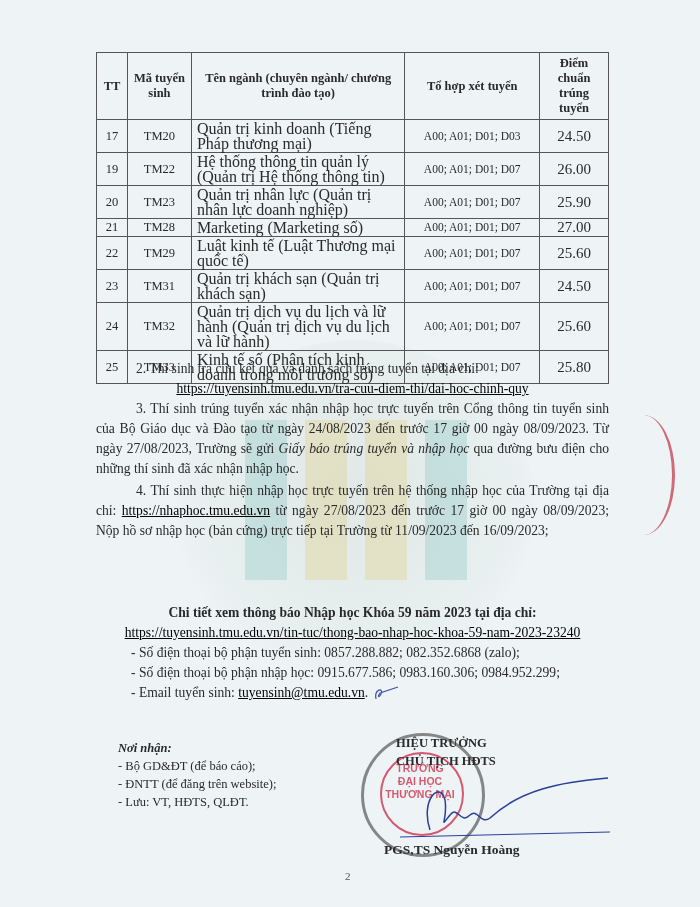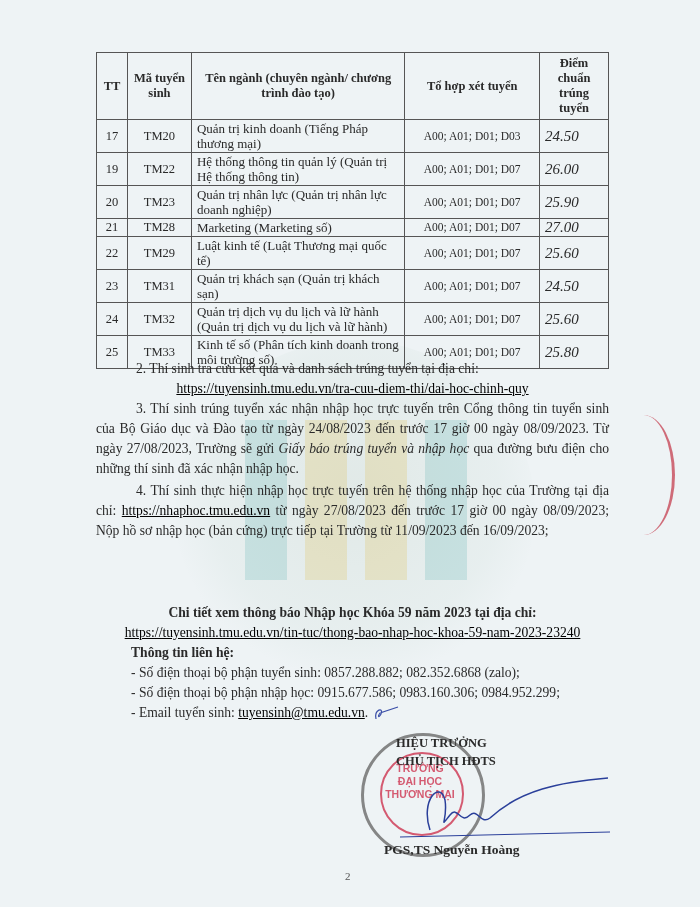--- a/index.html
+++ b/index.html
@@ -29,22 +29,22 @@
     font-size: 12.5px; line-height: 15px;
   }
   table.scores th, table.scores td {
     border: 1px solid #555; padding: 1px 5px; vertical-align: middle;
   }
   table.scores th { font-weight: bold; text-align: center; font-size: 12.5px; padding: 3px 4px; }
   col.c-tt { width: 31px; } col.c-ma { width: 64px; } col.c-ten { width: 214px; }
   col.c-tohop { width: 135px; } col.c-diem { width: 69px; }
   td.tt, td.ma { text-align: center; }
   td.tohop { vertical-align: top; text-align: center; font-size: 11.5px; }
-  td.diem { font-size: 15px; font-style: italic; }
-  td.ten { font-size: 13px; }
+  td.diem { text-align: center; font-size: 15px; }
+  td.ten { font-size: 16px; }
   tr.two td { height: 30px; } tr.one td { height: 14px; }
 
   .body-text { position: absolute; left: 96px; width: 513px; font-size: 13.6px; line-height: 20px; text-align: justify; }
   .ind { text-indent: 40px; }
   .center { text-align: center; }
   a.link { color: #000000; text-decoration: underline; }
   .it { font-style: italic; }
   .bold { font-weight: bold; }
 
   .recipients { position: absolute; left: 118px; top: 739px; font-size: 12.5px; line-height: 18px; }
@@ -157,30 +157,35 @@
     <span>4. Thí sinh thực hiện nhập học trực tuyến trên hệ thống nhập học của Trường tại địa chỉ: </span><a class="link">https://nhaphoc.tmu.edu.vn</a><span> từ ngày 27/08/2023 đến trước 17 giờ 00 ngày 08/09/2023; Nộp hồ sơ nhập học (bản cứng) trực tiếp tại Trường từ 11/09/2023 đến 16/09/2023;</span>
   </div>
 
 
   <div class="body-text" style="top:603px;">
     <div class="center bold">Chi tiết xem thông báo Nhập học Khóa 59 năm 2023 tại địa chỉ:</div>
     <div class="center"><a class="link">https://tuyensinh.tmu.edu.vn/tin-tuc/thong-bao-nhap-hoc-khoa-59-nam-2023-23240</a></div>
   </div>
 
   <div class="body-text" style="top:643px; left:131px; width:480px;">
-    <div class="bold">Thông tin liên hệ:</div>
     <div>- Số điện thoại bộ phận tuyển sinh: 0857.288.882; 082.352.6868 (zalo);</div>
     <div>- Số điện thoại bộ phận nhập học: 0915.677.586; 0983.160.306; 0984.952.299;</div>
     <div><span>- Email tuyển sinh: </span><a class="link">tuyensinh@tmu.edu.vn</a><span>.</span>
       <svg width="30" height="18" viewBox="0 0 30 18" style="vertical-align:middle;">
           <path d="M4 14 C2 4, 12 2, 9 9 C7 13, 5 12, 8 8 L26 2" fill="none" stroke="#3b4fa8" stroke-width="1.2"></path>
         </svg>
     </div>
   </div>
 
+  <div class="recipients">
+    <div class="bold it">Nơi nhận:</div>
+    <div>- Bộ GD&amp;ĐT (để báo cáo);</div>
+    <div>- ĐNTT (để đăng trên website);</div>
+    <div>- Lưu: VT, HĐTS, QLĐT.</div>
+  </div>
 
   <div class="stamp-main">
     <div class="stamp-inner"></div>
     <div class="stamp-text">
       <div>TRƯỜNG</div>
       <div>ĐẠI HỌC</div>
       <div>THƯƠNG MẠI</div>
     </div>
   </div>
   <div class="stamp-edge"></div>

